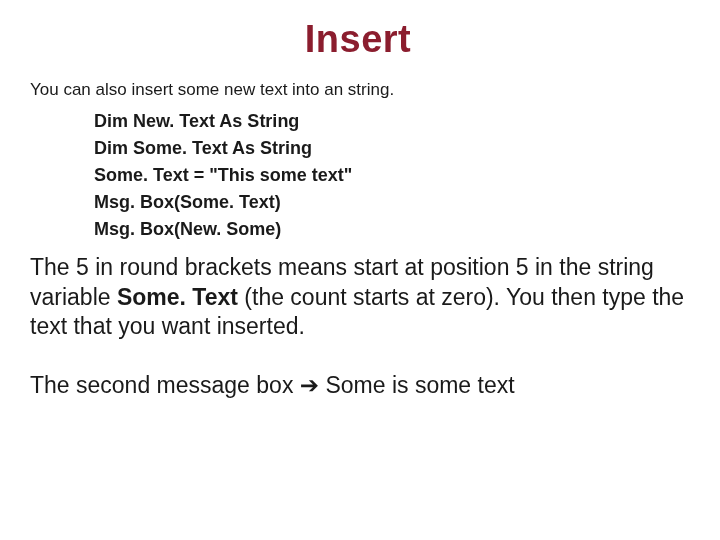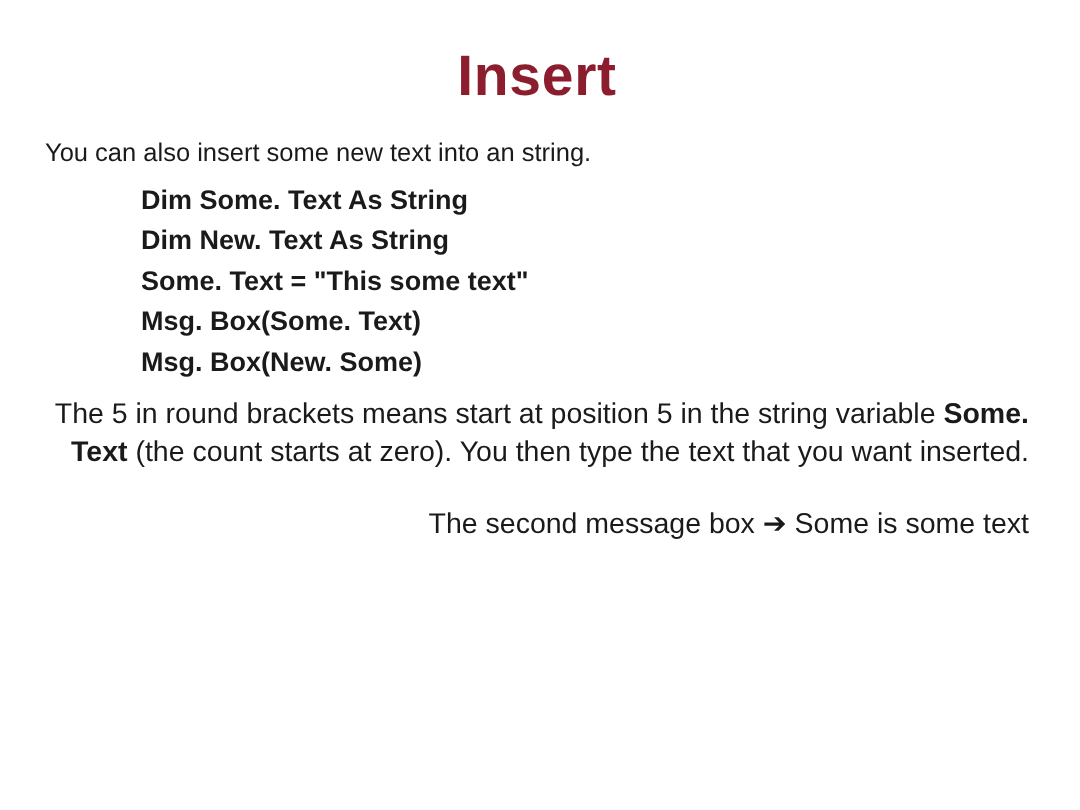--- a/index.html
+++ b/index.html
@@ -8,21 +8,21 @@
     width: 720px;
     height: 540px;
     background: #ffffff;
     font-family: Arial, Helvetica, sans-serif;
     color: #1a1a1a;
   }
   .slide {
     box-sizing: border-box;
     width: 720px;
     height: 540px;
-    padding: 30px 34px 18px 30px;
+    padding: 18px 34px 18px 30px;
   }
   .title {
     text-align: center;
     font-weight: bold;
     font-size: 38px;
     color: #8b1d2e;
     margin: 0 0 18px 0;
     letter-spacing: 0.5px;
   }
   .intro {
@@ -33,39 +33,38 @@
   .code-block {
     margin: 4px 0 10px 64px;
     font-size: 18px;
     font-weight: bold;
     line-height: 1.5;
     font-family: Arial, Helvetica, sans-serif;
   }
   .code-line { white-space: pre; }
   .kw { color: #b02a3a; } 
   .explain {
-    font-size: 19px;
+    font-size: 23px;
     line-height: 1.28;
     margin: 0;
-    text-align: right;
   }
   .bold { font-weight: bold; }
 </style>
 </head>
 <body>
 
 <div class="slide">
 
   <h1 class="title">Insert</h1>
 
   <p class="intro">You can also insert some new text into an string.</p>
 
   <div class="code-block">
+    <div class="code-line">Dim New. Text As String</div>
     <div class="code-line">Dim Some. Text As String</div>
-    <div class="code-line">Dim New. Text As String</div>
     <div class="code-line">Some. Text = "This some text"</div>
     <div class="code-line">Msg. Box(Some. Text)</div>
     <div class="code-line">Msg. Box(New. Some)</div>
   </div>
 
   <p class="explain">
     <span>The 5 in round brackets means start at position 5 in the string variable </span><span class="bold">Some. Text</span><span> (the count starts at zero). You then type the text that you want inserted.</span><br>
     <br>
     <span>The second message box ➔ Some is some text</span>
   </p>

